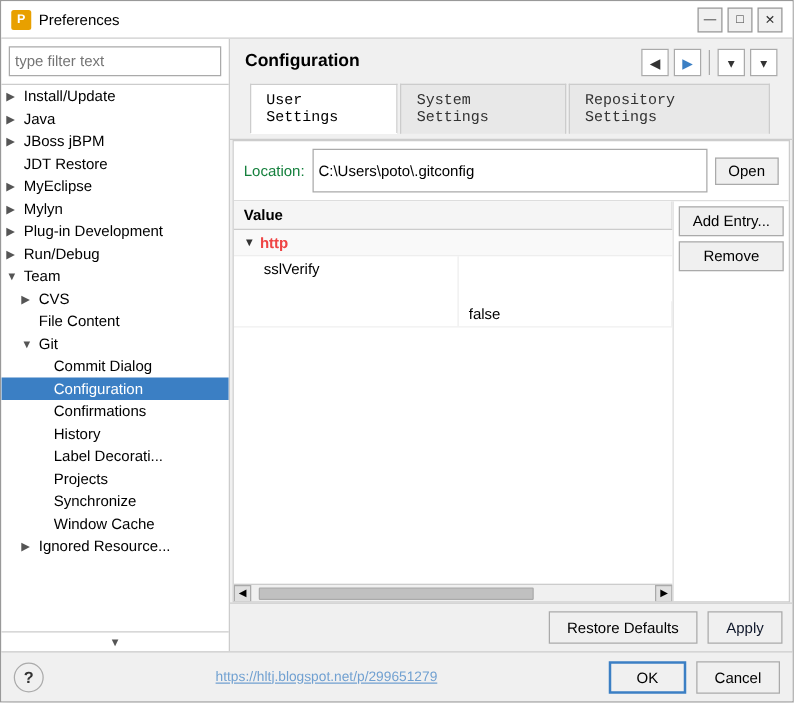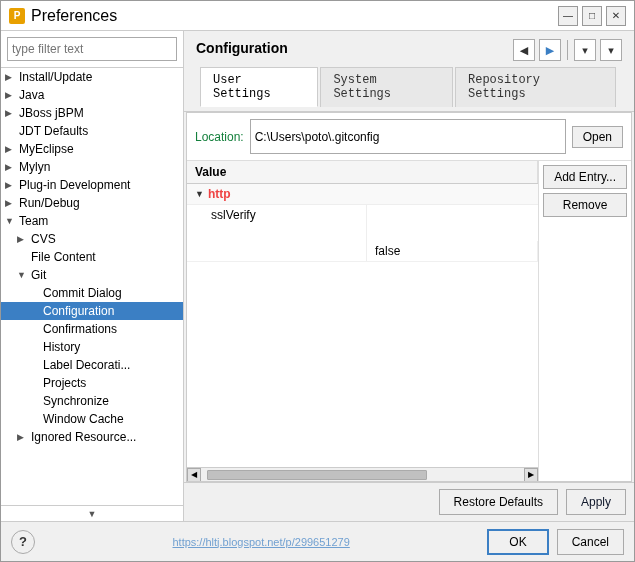--- a/index.html
+++ b/index.html
@@ -40,21 +40,21 @@
       border-radius: 2px;
       display: flex;
       align-items: center;
       justify-content: center;
       color: white;
       font-size: 10px;
       font-weight: bold;
     }
     .title-bar-title {
       flex: 1;
-      font-size: 16px;
+      font-size: 12px;
       color: #000;
     }
     .title-bar-controls {
       display: flex;
       gap: 4px;
     }
     .title-btn {
       width: 20px;
       height: 20px;
       border: 1px solid #999;
@@ -446,21 +446,21 @@
           <div class="tree-item" style="padding-left: 4px;">
             <span class="tree-arrow">▶</span>
             <span class="tree-label">Java</span>
           </div>
           <div class="tree-item" style="padding-left: 4px;">
             <span class="tree-arrow">▶</span>
             <span class="tree-label">JBoss jBPM</span>
           </div>
           <div class="tree-item" style="padding-left: 4px;">
             <span class="tree-arrow"></span>
-            <span class="tree-label">JDT Defaults</span>
+            <span class="tree-label">JDT Restore</span>
           </div>
           <div class="tree-item" style="padding-left: 4px;">
             <span class="tree-arrow">▶</span>
             <span class="tree-label">MyEclipse</span>
           </div>
           <div class="tree-item" style="padding-left: 4px;">
             <span class="tree-arrow">▶</span>
             <span class="tree-label">Mylyn</span>
           </div>
           <div class="tree-item" style="padding-left: 4px;">

